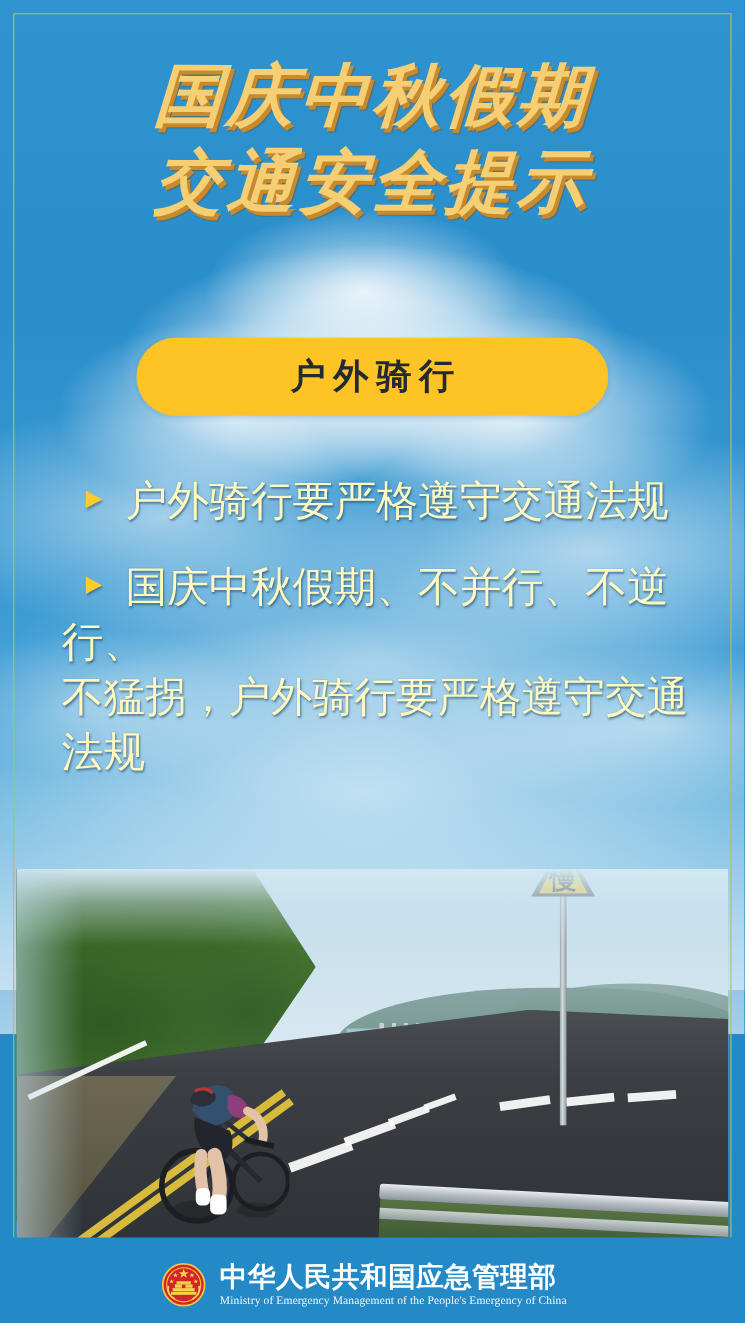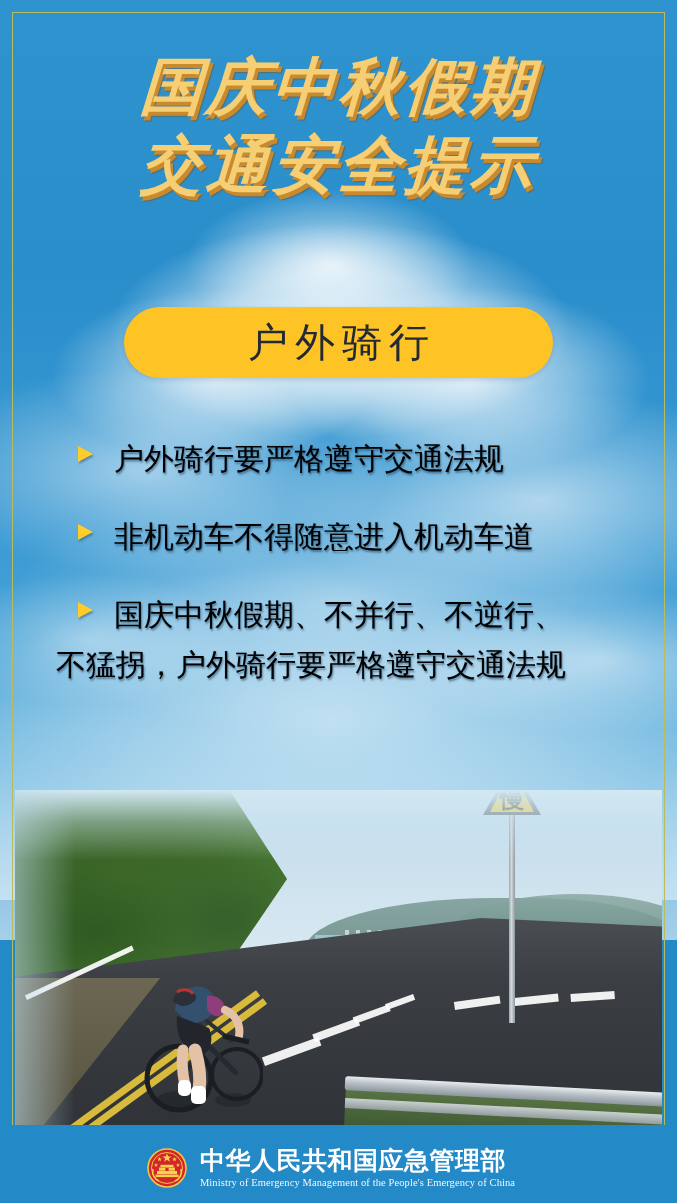--- a/index.html
+++ b/index.html
@@ -203,22 +203,22 @@
     left: 124px; top: 307px;
     width: 429px; height: 71px;
     background: #fec425;
     border-radius: 36px;
     display: flex; align-items: center; justify-content: center;
     z-index: 5;
     box-shadow: 0 2px 5px rgba(20,60,90,.18);
   }
   .banner-text {
     font-family: "DejaVu Sans", "Liberation Sans", sans-serif;
-    font-weight: 400;
-    font-size: 40px;
+    font-weight: 700;
+    font-size: 32px;
     letter-spacing: 7px;
     color: #232a33;
     text-indent: 7px;
   }
 
   
   .bullets {
     position: absolute;
     left: 56px; right: 30px; top: 434px;
     z-index: 5;
@@ -230,25 +230,25 @@
   .bullet-arrow {
     position: absolute;
     left: 22px; top: 12px;
     width: 0; height: 0;
     border-top: 8px solid transparent;
     border-bottom: 8px solid transparent;
     border-left: 15px solid #ffcc2a;
     filter: drop-shadow(1px 2px 1px rgba(30,60,90,.45));
   }
   .bullet-text {
-    font-family: Liberation Sans, sans-serif;
-    font-size: 30px;
+    font-family: Liberation Mono, monospace;
+    font-size: 38px;
     line-height: 50px;
     font-weight: 400;
-    color: #000000;
+    color: #fef9c3;
     text-shadow:
       1px 2px 2px rgba(25,60,90,.55),
       0 0 1px rgba(25,60,90,.4);
     padding-left: 0;
     text-indent: 58px;
   }
 
   
   .footer {
     position: absolute;
@@ -360,24 +360,20 @@
     <span class="banner-text">户外骑行</span>
   </div>
 
   <div class="bullets">
 
     <div class="bullet">
       <span class="bullet-arrow"></span>
       <div class="bullet-text">户外骑行要严格遵守交通法规</div>
     </div>
 
-    <div class="bullet">
-      <span class="bullet-arrow"></span>
-      <div class="bullet-text">非机动车不得随意进入机动车道</div>
-    </div>
 
     <div class="bullet">
       <span class="bullet-arrow"></span>
       <div class="bullet-text">国庆中秋假期、不并行、不逆行、</div>
       <div class="bullet-text" style="text-indent:0;">不猛拐，户外骑行要严格遵守交通法规</div>
     </div>
 
 
   </div>
 

